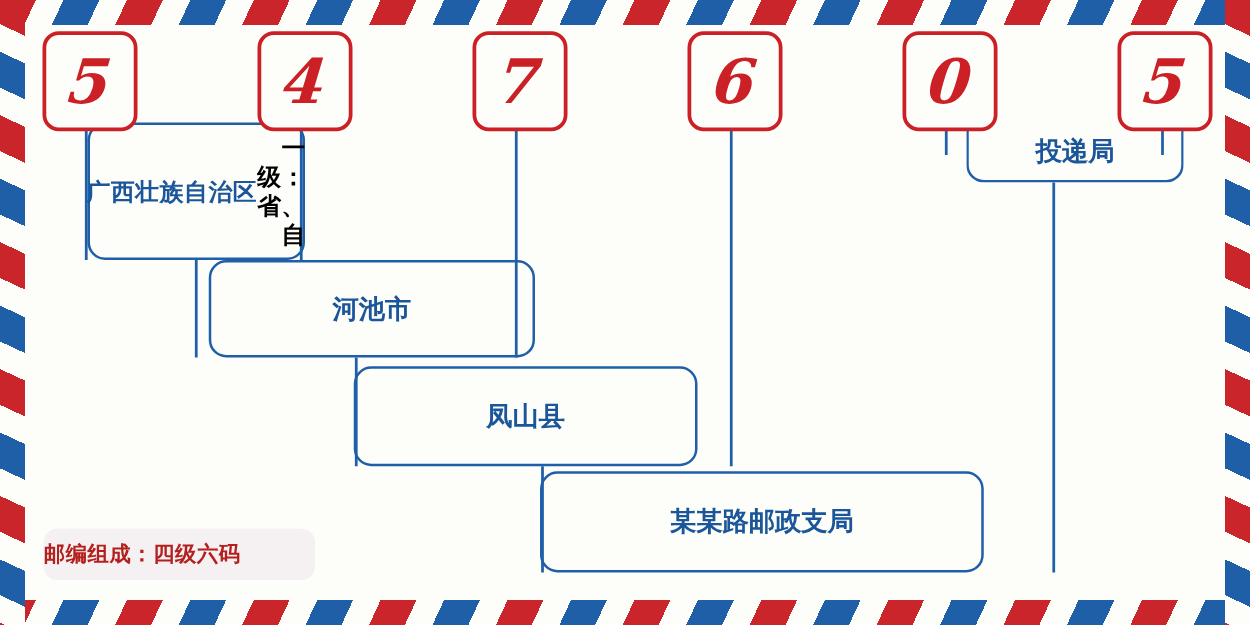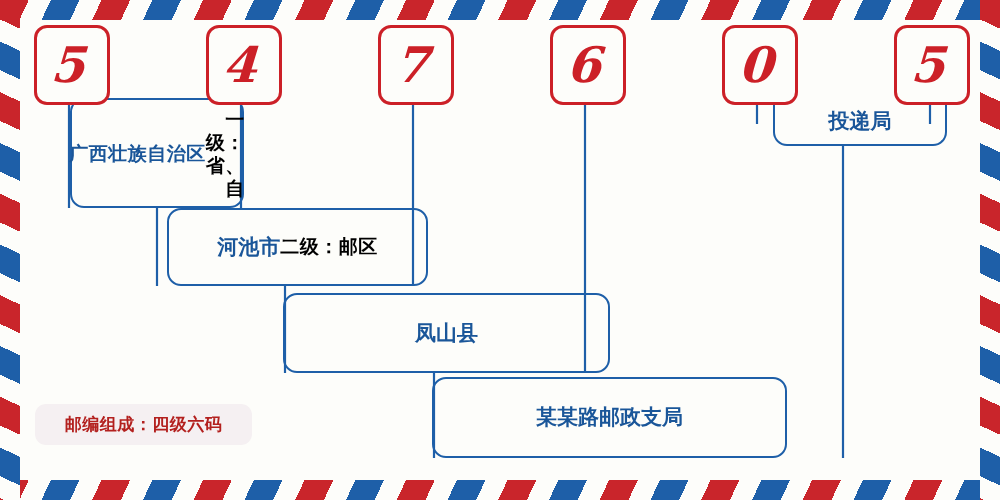--- a/index.html
+++ b/index.html
@@ -120,21 +120,21 @@
   #box-l1 { left: 70px; top: 98px; width: 174px; height: 110px; padding-top: 2px; }
   #box-l1 .level-title { font-size: 19px; letter-spacing: 0.5px; }
   #box-l1 .level-sub   { font-size: 19px; line-height: 1.22; letter-spacing: 0.5px; }
 
   
   #box-l2 { left: 155px; top: 208px; width: 261px; height: 78px; margin-left: 12px; }
   #box-l2 .level-title { font-size: 21px; margin-bottom: 1px; }
   #box-l2 .level-sub   { font-size: 19px; letter-spacing: 0.5px; }
 
   
-  #box-l3 { left: 283px; top: 293px; width: 327px; height: 80px; }
+  #box-l3 { left: 283px; top: 293px; width: 275px; height: 80px; }
   #box-l3 .level-title { font-size: 21px; margin-bottom: 1px; }
   #box-l3 .level-sub   { font-size: 19px; letter-spacing: 0.5px; }
 
   
   #box-l4 { left: 432px; top: 377px; width: 355px; height: 81px; }
   #box-l4 .level-title { font-size: 21px; margin-bottom: 1px; }
   #box-l4 .level-sub   { font-size: 19px; letter-spacing: 0.5px; }
 
   
   #box-delivery {
@@ -150,27 +150,26 @@
     align-items: center;
     justify-content: center;
     margin-left: 16px;
   }
   #box-delivery .level-title { font-size: 21px; }
 
   
   #legend-badge {
     position: absolute;
     z-index: 11;
-    left: 35px; top: 404px;
+    left: 35px; top: 423px;
     width: 217px; height: 41px;
     border-radius: 11px;
     background: #f5f0f2;
     display: flex;
     align-items: center;
-    justify-content: center;
   }
   #legend-badge .legend-text {
     font-family: "DejaVu Serif", "Liberation Serif", serif;
     font-weight: 700;
     font-size: 17px;
     color: #b3201e;
     letter-spacing: 0.5px;
     white-space: nowrap;
   }
 </style>
@@ -231,21 +230,20 @@
 
   <div class="level-box" id="box-l1">
     <div class="level-title">广西壮族自治区</div>
     <div class="level-sub">
       <div>一级：省、自</div>
     </div>
   </div>
 
   <div class="level-box" id="box-l2">
     <div class="level-title">河池市</div>
-    <div class="level-sub">二级：邮区</div>
   </div>
 
   <div class="level-box" id="box-l3">
     <div class="level-title">凤山县</div>
   </div>
 
   <div class="level-box" id="box-l4">
     <div class="level-title">某某路邮政支局</div>
   </div>
 

